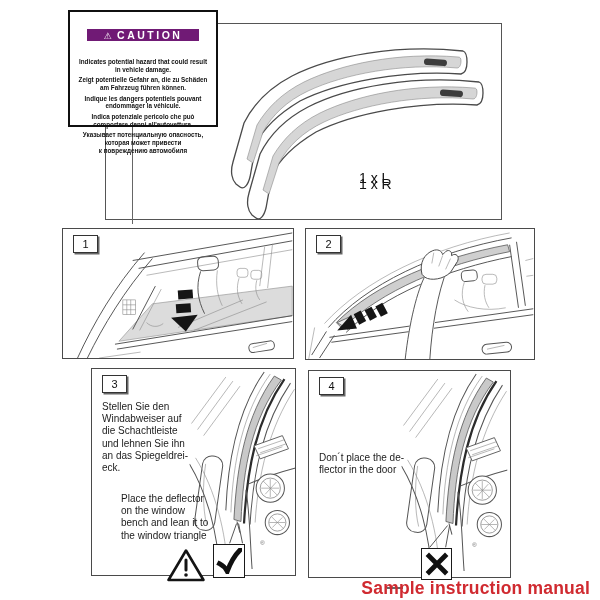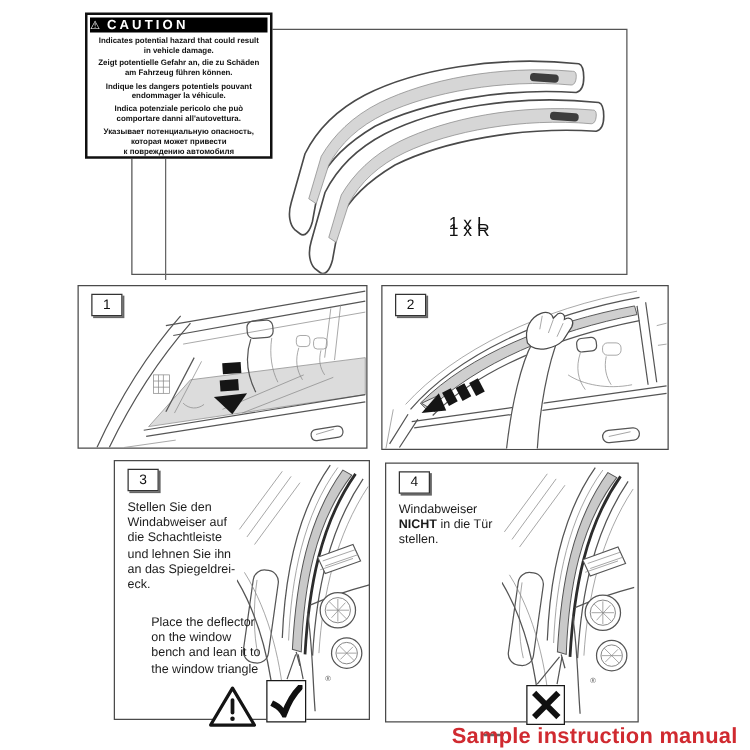--- a/index.html
+++ b/index.html
@@ -11,22 +11,22 @@
   .stroke{stroke:#555;fill:none;stroke-width:1;}
   .thin{stroke:#8a8a8a;fill:none;stroke-width:.6;}
   .blk{fill:#151515;}
 
   
   .caution{
     position:absolute;left:68px;top:10px;width:150px;height:117px;
     border:2px solid #101010;background:#fff;z-index:3;box-sizing:border-box;
   }
   .caution-header{
-    margin:2px;background:#000000;color:#fff;font-weight:bold;
-    font-size:10.5px;letter-spacing:2.5px;line-height:12px;height:12px;
+    margin:17px;background:#701a75;color:#fff;font-weight:bold;
+    font-size:10.5px;letter-spacing:2.5px;text-align:center;line-height:12px;height:12px;
   }
   .caution-header .tri{letter-spacing:0;font-size:9px;position:relative;top:-0.5px;}
   .caution p{
     margin:3px 2px 0 2px;font-size:6.3px;line-height:1.22;font-weight:bold;
     text-align:center;white-space:pre-line;
   }
 
   
   .parts-box{
     position:absolute;left:105px;top:23px;width:397px;height:197px;
@@ -276,23 +276,22 @@
 </div>
 
 <div class="panel p4">
   <svg class="pillar-art" viewBox="0 0 105 200">
     <use href="#pillar"></use>
   </svg>
   <svg class="art" viewBox="0 0 203 208" style="z-index:2">
     <path class="stroke" d="M140,156 L122,178 M142,156 L138,178"></path>
   </svg>
   <div class="badge">4</div>
-  <div class="step-text t-de"><span>Windabweiser
-</span><b>NICHT</b><span> in die Tür
-stellen.</span></div>
+  <div class="step-text t-en">Don´t place the de-
+flector in the door</div>
   <div class="icon-box x-box">
     <svg width="24" height="24" viewBox="0 0 30 30">
       <path d="M5,5 L25,25 M25,5 L5,25" stroke="#101010" stroke-width="6" stroke-linecap="square"></path>
     </svg>
   </div>
 </div>
 
 <div class="sample-label" style="color: rgb(208, 42, 48); text-align: right;">Sample instruction manual</div>
 
 </body></html>

